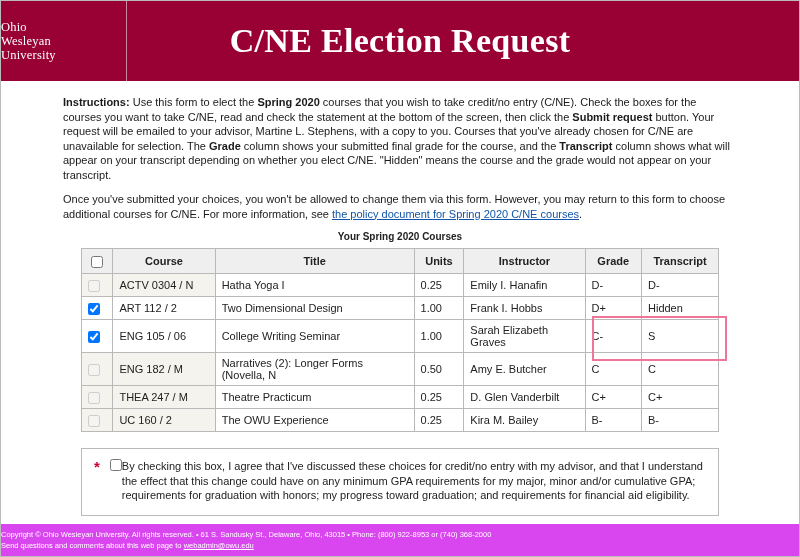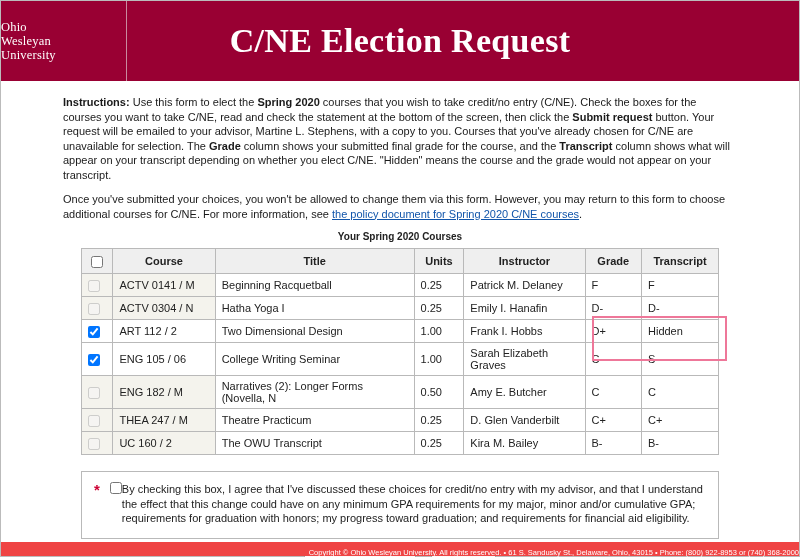--- a/index.html
+++ b/index.html
@@ -179,24 +179,24 @@
     padding: 4px 14px;
     margin: 0 6px;
     cursor: pointer;
   }
   .btn-submit { padding: 4px 18px; }
 
   
   .footer {
     position: absolute;
     left: 0; right: 0; bottom: 0;
-    height: 14px;
-    background: #ef4444;
+    height: 32px;
+    background: #d946ef;
     color: #ffffff;
-    text-align: right;
+    text-align: left;
     font-size: 7.5px;
     line-height: 11px;
     padding-top: 5px;
     box-sizing: border-box;
   }
   .footer a { color: #ffffff; text-decoration: underline; }
 </style>
 </head>
 <body>
 
@@ -235,29 +235,20 @@
             <th class="col-title">Title</th>
             <th class="col-units">Units</th>
             <th class="col-instructor">Instructor</th>
             <th class="col-grade">Grade</th>
             <th class="col-transcript">Transcript</th>
           </tr>
         </thead>
         <tbody>
           <tr class="locked">
             <td class="col-check"><input type="checkbox" disabled="" style=""></td>
-            <td class="col-course">ACTV 0141 / M</td>
-            <td class="col-title">Beginning Racquetball</td>
-            <td class="col-units">0.25</td>
-            <td class="col-instructor">Patrick M. Delaney</td>
-            <td class="col-grade">F</td>
-            <td class="col-transcript">F</td>
-          </tr>
-          <tr class="locked">
-            <td class="col-check"><input type="checkbox" disabled="" style=""></td>
             <td class="col-course">ACTV 0304 / N</td>
             <td class="col-title">Hatha Yoga I</td>
             <td class="col-units">0.25</td>
             <td class="col-instructor">Emily I. Hanafin</td>
             <td class="col-grade">D-</td>
             <td class="col-transcript">D-</td>
           </tr>
           <tr class="selected">
             <td class="col-check"><input type="checkbox" checked="" style=""></td>
             <td class="col-course">ART 112 / 2</td>
@@ -290,21 +281,21 @@
             <td class="col-course">THEA 247 / M</td>
             <td class="col-title">Theatre Practicum</td>
             <td class="col-units">0.25</td>
             <td class="col-instructor">D. Glen Vanderbilt</td>
             <td class="col-grade">C+</td>
             <td class="col-transcript">C+</td>
           </tr>
           <tr class="locked">
             <td class="col-check"><input type="checkbox" disabled="" style=""></td>
             <td class="col-course">UC 160 / 2</td>
-            <td class="col-title">The OWU Transcript</td>
+            <td class="col-title">The OWU Experience</td>
             <td class="col-units">0.25</td>
             <td class="col-instructor">Kira M. Bailey</td>
             <td class="col-grade">B-</td>
             <td class="col-transcript">B-</td>
           </tr>
         </tbody>
       </table>
       <div class="highlight-box" style="left:529px; top:68px; width:135px; height:45px;"></div>
     </div>
 

